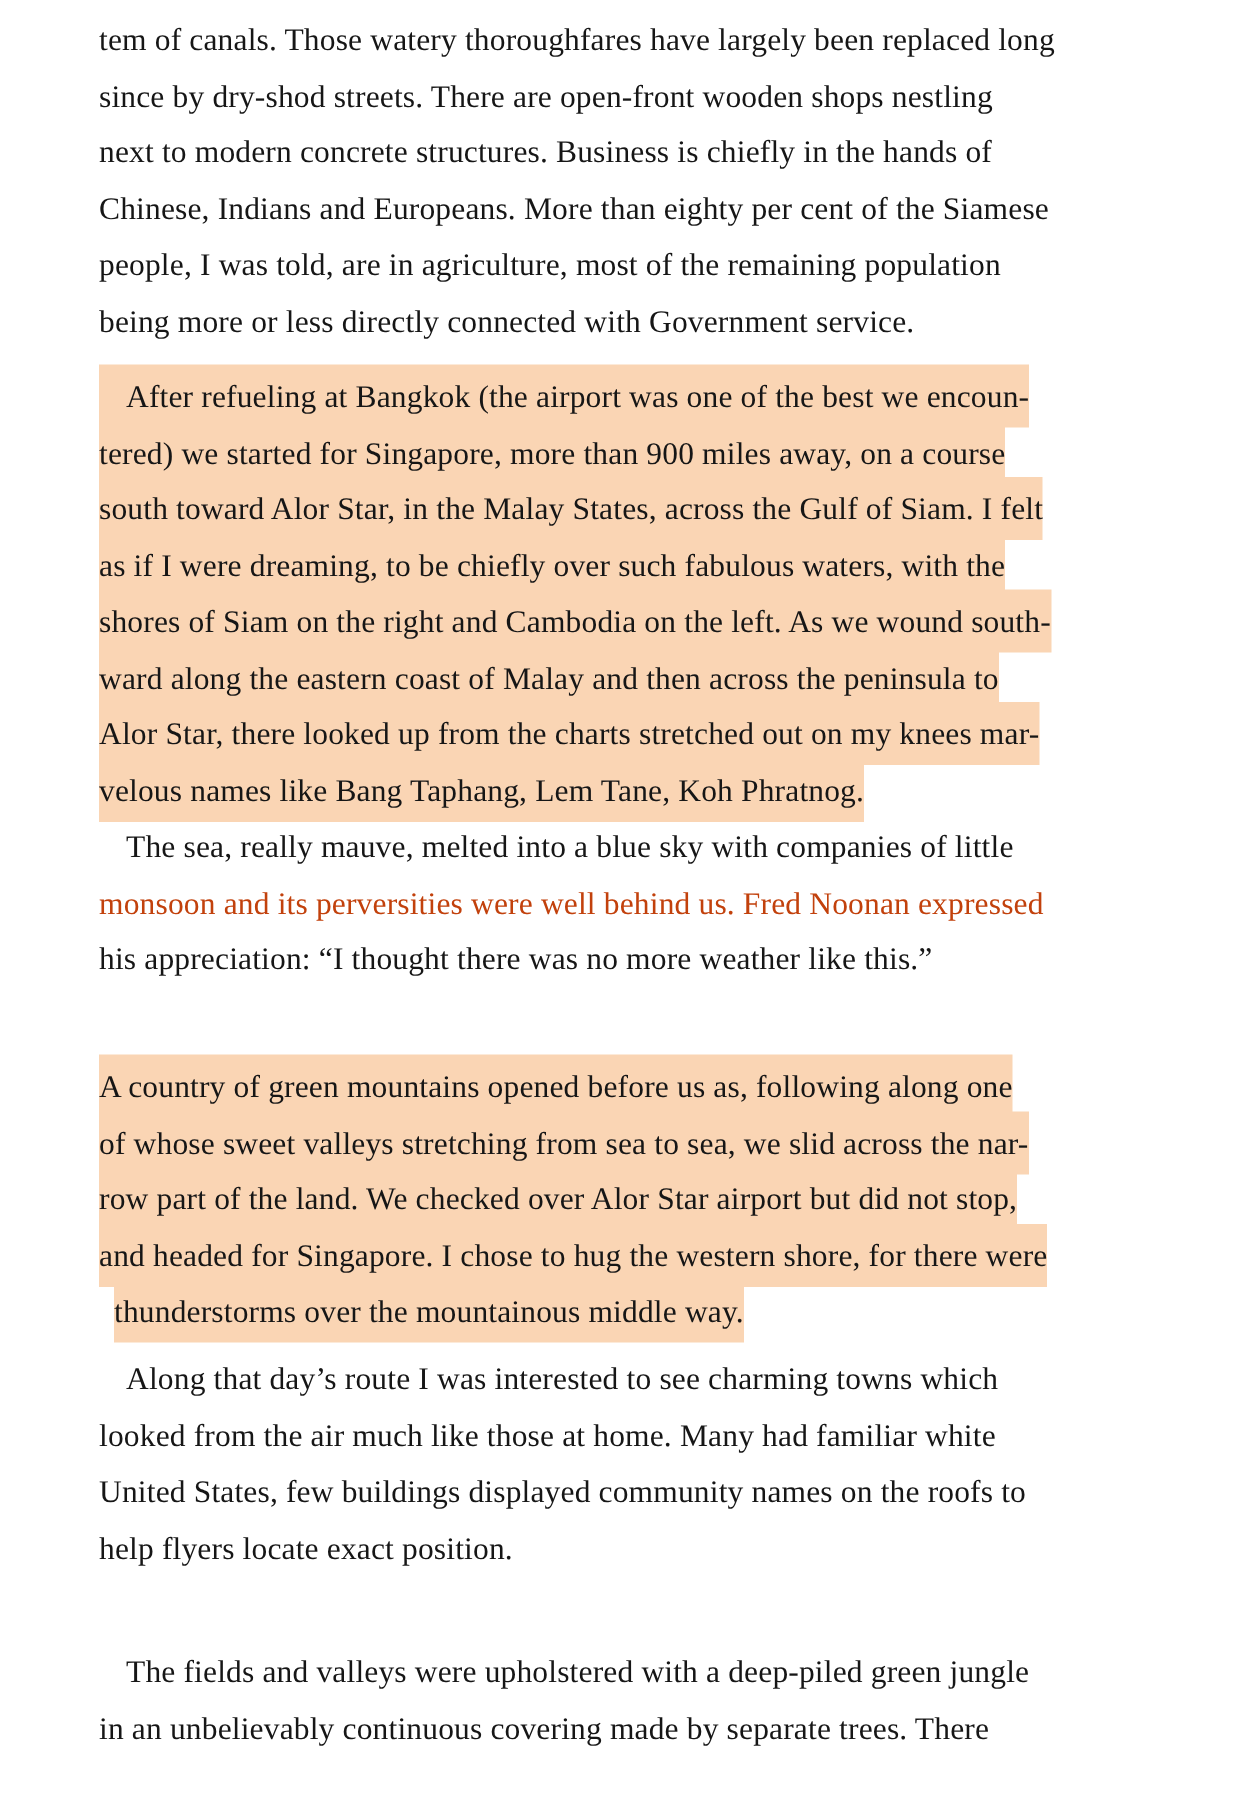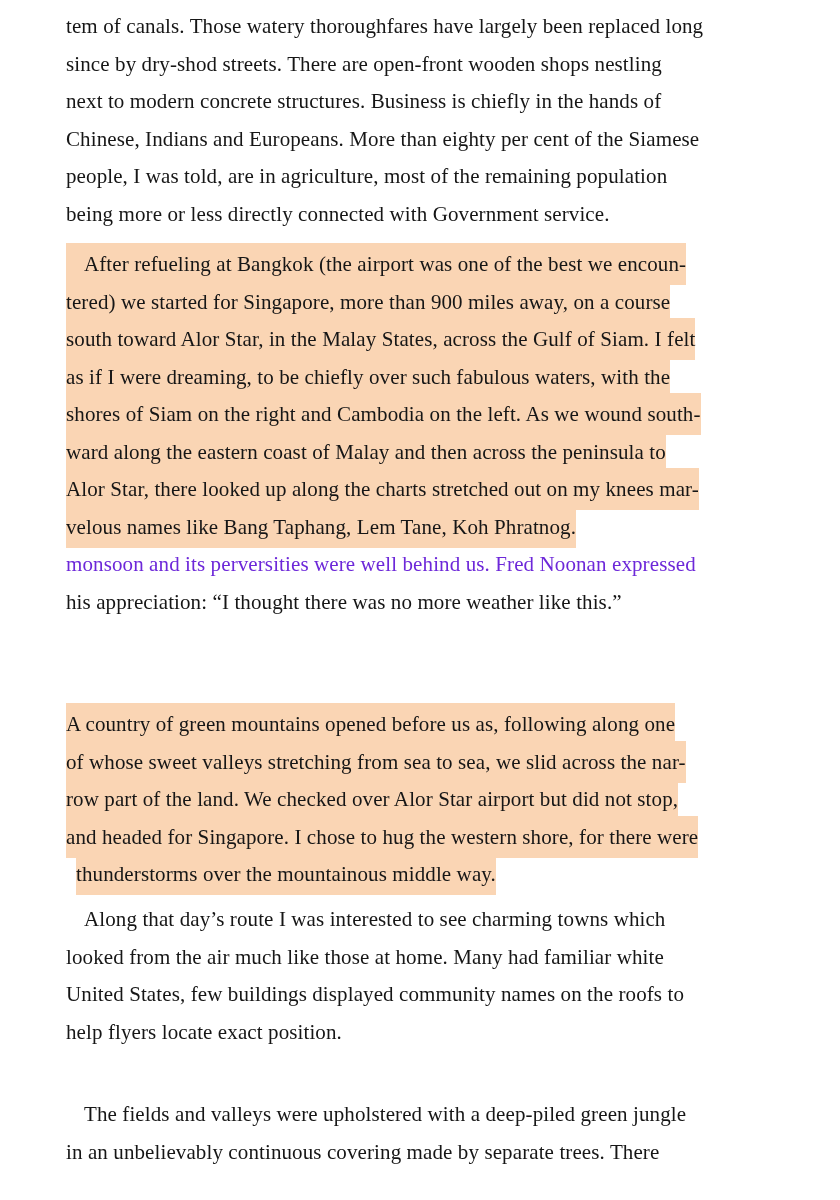--- a/index.html
+++ b/index.html
@@ -83,25 +83,26 @@
         <div class="line" style="color: rgb(22, 22, 22); font-size: 21px; line-height: 37.5px; height: 37.5px;"><span class="seg">people, I was told, are in agriculture, most of the remaining population</span></div>
         <div class="line" style="color: rgb(22, 22, 22); font-size: 21px; line-height: 37.5px; height: 37.5px;"><span class="seg">being more or less directly connected with Government service.</span></div>
       </div>
       <div class="para para-highlighted" style="position: absolute; left: 0px; top: 246px; width: 712px;">
         <div class="line hl" style="color: rgb(22, 22, 22); font-size: 21px; line-height: 37.5px; height: 37.5px;"><span class="seg" style="padding-left: 18px; background-color: rgb(250, 213, 180);">After refueling at Bangkok (the airport was one of the best we encoun-</span></div>
         <div class="line hl" style="color: rgb(22, 22, 22); font-size: 21px; line-height: 37.5px; height: 37.5px;"><span class="seg" style="background-color: rgb(250, 213, 180);">tered) we started for Singapore, more than 900 miles away, on a course</span></div>
         <div class="line hl" style="color: rgb(22, 22, 22); font-size: 21px; line-height: 37.5px; height: 37.5px;"><span class="seg" style="background-color: rgb(250, 213, 180);">south toward Alor Star, in the Malay States, across the Gulf of Siam. I felt</span></div>
         <div class="line hl" style="color: rgb(22, 22, 22); font-size: 21px; line-height: 37.5px; height: 37.5px;"><span class="seg" style="background-color: rgb(250, 213, 180);">as if I were dreaming, to be chiefly over such fabulous waters, with the</span></div>
         <div class="line hl" style="color: rgb(22, 22, 22); font-size: 21px; line-height: 37.5px; height: 37.5px;"><span class="seg" style="background-color: rgb(250, 213, 180);">shores of Siam on the right and Cambodia on the left. As we wound south-</span></div>
         <div class="line hl" style="color: rgb(22, 22, 22); font-size: 21px; line-height: 37.5px; height: 37.5px;"><span class="seg" style="background-color: rgb(250, 213, 180);">ward along the eastern coast of Malay and then across the peninsula to</span></div>
-        <div class="line hl" style="color: rgb(22, 22, 22); font-size: 21px; line-height: 37.5px; height: 37.5px;"><span class="seg" style="background-color: rgb(250, 213, 180);">Alor Star, there looked up along the charts stretched out on my knees mar-</span></div>
+        <div class="line hl" style="color: rgb(22, 22, 22); font-size: 21px; line-height: 37.5px; height: 37.5px;"><span class="seg" style="background-color: rgb(250, 213, 180);">Alor Star, there looked up from the charts stretched out on my knees mar-</span></div>
         <div class="line hl" style="color: rgb(22, 22, 22); font-size: 21px; line-height: 37.5px; height: 37.5px;"><span class="seg" style="background-color: rgb(250, 213, 180);">velous names like Bang Taphang, Lem Tane, Koh Phratnog.</span></div>
       </div>
       <div class="para" style="position: absolute; left: 0px; top: 546px; width: 712px;">
-        <div class="line" style="color: #6d28d9; font-size: 21px; line-height: 37.5px; height: 37.5px;"><span class="seg">monsoon and its perversities were well behind us. Fred Noonan expressed</span></div>
+        <div class="line" style="color: rgb(22, 22, 22); font-size: 21px; line-height: 37.5px; height: 37.5px;"><span class="seg" style="padding-left: 18px;">The sea, really mauve, melted into a blue sky with companies of little</span></div>
+        <div class="line" style="color: #c2410c; font-size: 21px; line-height: 37.5px; height: 37.5px;"><span class="seg">monsoon and its perversities were well behind us. Fred Noonan expressed</span></div>
         <div class="line" style="color: rgb(22, 22, 22); font-size: 21px; line-height: 37.5px; height: 37.5px;"><span class="seg">his appreciation: “I thought there was no more weather like this.”</span></div>
       </div>
       <div class="para para-highlighted" style="position: absolute; left: 0px; top: 706px; width: 712px;">
         <div class="line hl" style="color: rgb(22, 22, 22); font-size: 21px; line-height: 37.5px; height: 37.5px;"><span class="seg" style="background-color: rgb(250, 213, 180);">A country of green mountains opened before us as, following along one</span></div>
         <div class="line hl" style="color: rgb(22, 22, 22); font-size: 21px; line-height: 37.5px; height: 37.5px;"><span class="seg" style="background-color: rgb(250, 213, 180);">of whose sweet valleys stretching from sea to sea, we slid across the nar-</span></div>
         <div class="line hl" style="color: rgb(22, 22, 22); font-size: 21px; line-height: 37.5px; height: 37.5px;"><span class="seg" style="background-color: rgb(250, 213, 180);">row part of the land. We checked over Alor Star airport but did not stop,</span></div>
         <div class="line hl" style="color: rgb(22, 22, 22); font-size: 21px; line-height: 37.5px; height: 37.5px;"><span class="seg" style="background-color: rgb(250, 213, 180);">and headed for Singapore. I chose to hug the western shore, for there were</span></div>
         <div class="line hl" style="color: rgb(22, 22, 22); font-size: 21px; line-height: 37.5px; height: 37.5px;"><span class="seg" style="background-color: rgb(250, 213, 180); margin-left: 10px;">thunderstorms over the mountainous middle way.</span></div>
       </div>
       <div class="para" style="position: absolute; left: 0px; top: 901px; width: 712px;">

